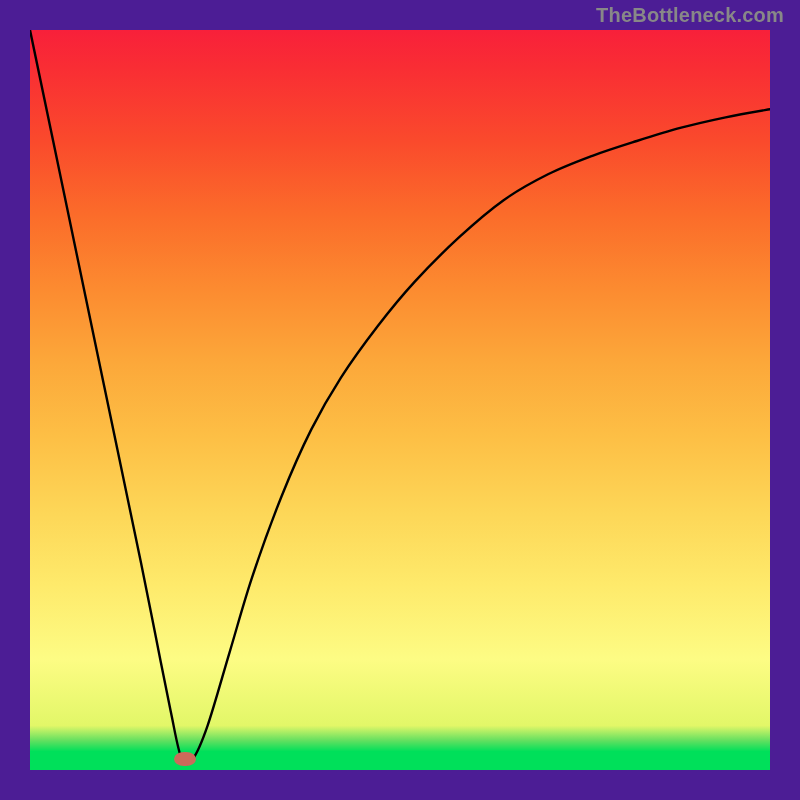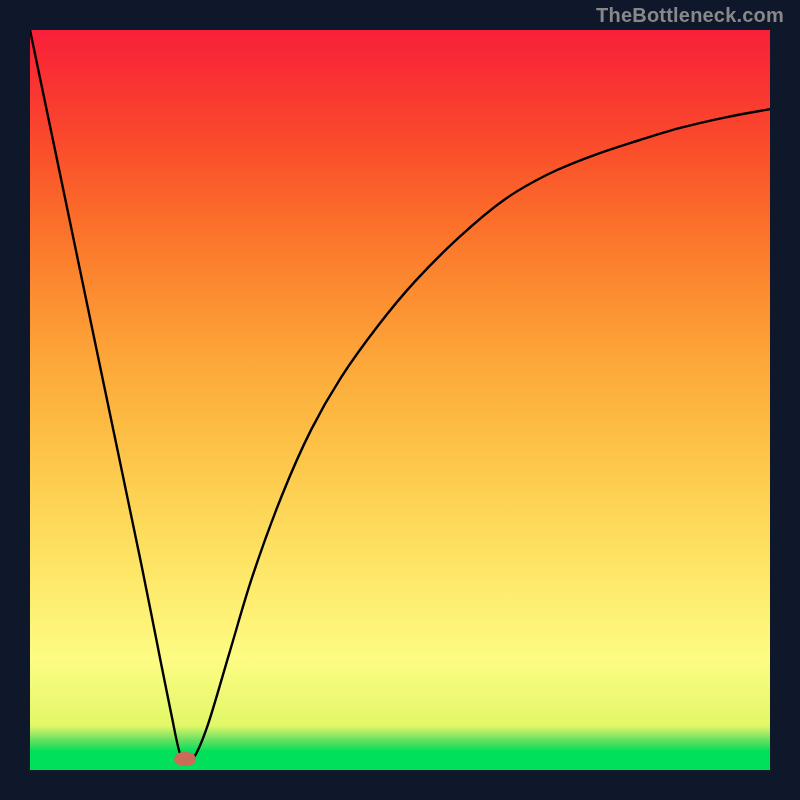--- a/index.html
+++ b/index.html
@@ -7,21 +7,21 @@
     padding: 0;
     width: 800px;
     height: 800px;
     overflow: hidden;
     background: #fff;
     font-family: Arial, Helvetica, sans-serif;
   }
   .outer {
     width: 800px;
     height: 800px;
-    background: #0f172a;
+    background: #4c1d95;
     position: relative;
   }
   .watermark {
     position: absolute;
     top: 4px;
     right: 16px;
     color: #888;
     font-size: 20px;
     font-weight: 600;
     z-index: 10;

